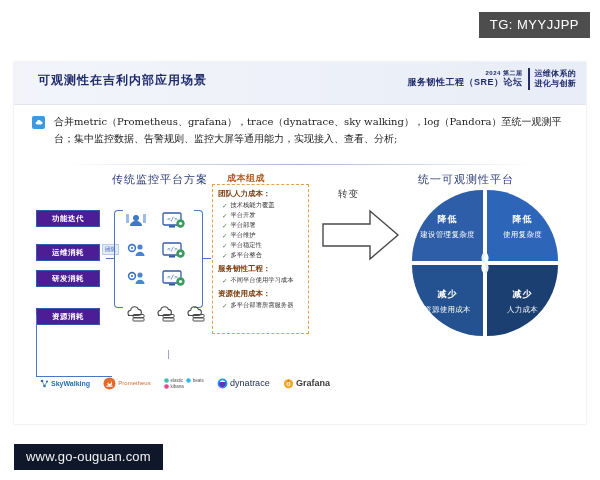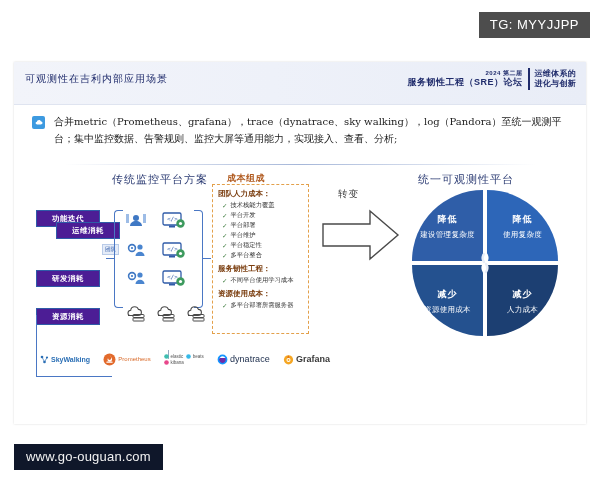--- a/index.html
+++ b/index.html
@@ -22,22 +22,22 @@
     background:#ffffff;
     box-shadow:0 0 2px rgba(0,0,0,.15);
   }
   
   #slide-header{
     position:relative;height:42px;
     background:linear-gradient(90deg,#f2f4fa 0%,#eef1f9 45%,#e9edf7 100%);
     border-bottom:1px solid #dfe4f0;
   }
   #page-title{
-    position:absolute;left:11px;top:10px;
-    font-size:10px;font-weight:normal;color:#1f2b6b;
+    position:absolute;left:24px;top:10px;
+    font-size:12px;font-weight:bold;color:#1f2b6b;
     letter-spacing:1px;
   }
   #forum-logo{
     position:absolute;right:10px;top:6px;
     display:flex;align-items:center;gap:5px;
   }
   #forum-left{text-align:right;line-height:1.15;}
   #forum-year{font-size:6px;font-weight:bold;color:#1f2b6b;letter-spacing:.5px;}
   #forum-name{font-size:9px;font-weight:bold;color:#1f2b6b;letter-spacing:.5px;white-space:nowrap;margin-left:20px;}
   #forum-divider{width:2px;height:22px;background:#1f2b6b;}
@@ -78,21 +78,21 @@
 
   
   .chip{
     position:absolute;left:22px;width:62px;height:15px;
     background:#4c1d95;border:1px solid #2f5ba8;
     color:#ffffff;font-size:7.5px;font-weight:bold;
     display:flex;align-items:center;justify-content:center;
     letter-spacing:.5px;
   }
   #chip-0{top:148px;}
-  #chip-1{top:160px;margin-left:20px;}
+  #chip-1{top:182px;}
   #chip-2{top:208px;}
   #chip-3{top:246px;}
 
   .team-tag{
     position:absolute;left:88px;top:182px;
     font-size:5.5px;color:#2f5ba8;background:#e5ecf8;
     border:1px solid #b9cbe8;padding:1px 2px;
   }
   #brace-left{
     position:absolute;left:100px;top:148px;width:8px;height:96px;
@@ -164,21 +164,21 @@
     font-family:"DejaVu Serif","Liberation Serif",serif;}
   .quad .q-sub{font-size:7.5px;letter-spacing:.3px;line-height:1.2;
     font-family:"DejaVu Serif","Liberation Serif",serif;}
   #center-knot{
     position:absolute;left:59px;top:59px;width:28px;height:28px;
     pointer-events:none;
   }
 
   
   #logo-strip{
-    position:absolute;left:26px;top:284px;width:290px;height:26px;
+    position:absolute;left:26px;top:308px;width:290px;height:26px;
     display:flex;align-items:center;justify-content:space-between;
   }
   .logo{display:flex;align-items:center;gap:2px;}
   .logo .lg-text{font-size:7px;font-weight:bold;white-space:nowrap;}
   #logo-sky .lg-text{color:#2b6fb5;}
   #logo-prom .lg-text{color:#d96b2b;font-weight:normal;font-size:6px;}
   #logo-dyna .lg-text{color:#1a2b4a;font-size:9px;font-weight:normal;}
   #logo-graf .lg-text{color:#3a3a3a;font-size:9px;}
   #elastic-stack{display:flex;flex-direction:column;gap:1px;}
   .el-row{display:flex;align-items:center;gap:3px;}

